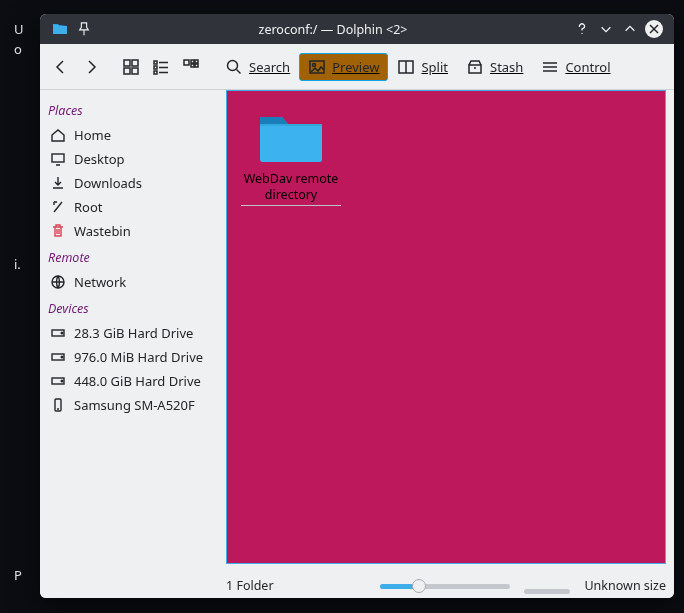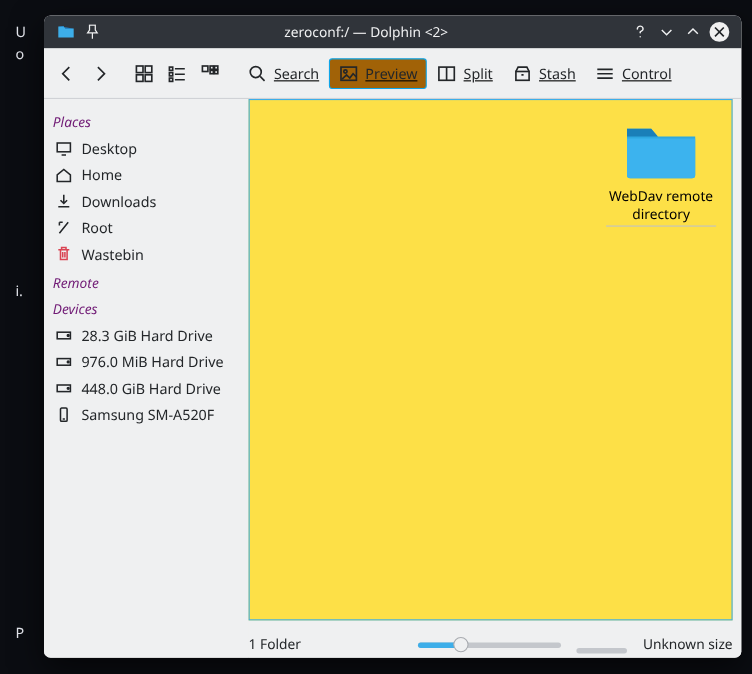--- a/index.html
+++ b/index.html
@@ -33,21 +33,21 @@
 .tbtn.active { background: #a16207; border:1px solid #0ea5e9; padding:4px 8px; }
 .tsep { width: 10px; }
 .body { flex:1; display:flex; min-height:0; }
 .sidebar { width: 186px; background:#eff0f1; padding: 6px 8px 8px 8px; overflow-y:auto; font-size:13px; color:#232629; }
 .sb-header { color:#701a75; font-size:12.5px; margin:6px 0 4px 0;font-style:italic; }
 .sb-item { display:flex; align-items:center; gap:8px; padding:3px 2px; cursor:pointer; }
 .sb-item svg { width:16px; height:16px; stroke:#232629; fill:none; stroke-width:1.4; }
 .sb-item.trash svg { stroke:#da4453; }
 .main { flex:1; display:flex; flex-direction:column; background:#eff0f1; }
 .breadcrumb { font-size:13px; font-weight:600; color:#232629; padding:6px 0 6px 0; }
-.viewport { flex:1; border:1px solid #3daee9; background:#fde047; margin-bottom:6px; margin-right:8px; display:flex; align-content:flex-start; flex-wrap:wrap; padding:14px; gap:16px;justify-content:flex-end; }
+.viewport { flex:1; border:1px solid #3daee9; background:#be185d; margin-bottom:6px; margin-right:8px; display:flex; align-content:flex-start; flex-wrap:wrap; padding:14px; gap:16px; }
 .item { width:100px; display:flex; flex-direction:column; align-items:center; cursor:pointer; }
 .item .thumb { width:74px; height:62px; display:flex; align-items:center; justify-content:center; }
 .item .label { font-size:12.5px; text-align:center; margin-top:4px; line-height:1.3; border-bottom:1px solid #bfc2c7; padding-bottom:1px; max-width:110px; }
 .statusbar { height:28px; display:flex; align-items:flex-end; padding:0 8px 4px 0; font-size:12.5px; color:#232629; gap:14px; }
 .statusbar .count { margin-left:0; }
 .zoom { flex:0 0 130px; position:relative; height:16px; display:flex; align-items:center; }
 .zoom-track { height:5px; background:#c4c7cc; border-radius:3px; width:100%; position:relative; }
 .zoom-fill { position:absolute; left:0; top:0; height:5px; border-radius:3px 0 0 3px; background:#3daee9; width:30%; }
 .zoom-handle { position:absolute; left:30%; top:50%; transform:translate(-50%,-50%); width:14px; height:14px; border-radius:50%; background:#eff0f1; border:1px solid #a8abb0; }
 .usage { flex:0 0 46px; height:5px; background:#c4c7cc; border-radius:3px; }
@@ -177,51 +177,58 @@
         </svg>
       <span>Control</span>
     </div>
   </div>
 
   <div class="body">
     <div class="sidebar">
       <div class="sb-header">Places</div>
       <div class="sb-item">
         <svg viewBox="0 0 16 16">
+            <path d="M2 8l6-5 6 5v6H2z"></path>
+          </svg>
+        <span>Home</span>
+      </div>
+      <div class="sb-item">
+        <svg viewBox="0 0 16 16">
             <rect x="2" y="3" width="12" height="8"></rect>
             <path d="M6 14h4"></path>
           </svg>
         <span>Desktop</span>
       </div>
       <div class="sb-item">
         <svg viewBox="0 0 16 16">
-            <path d="M2 8l6-5 6 5v6H2z"></path>
-          </svg>
-        <span>Home</span>
-      </div>
-      <div class="sb-item">
-        <svg viewBox="0 0 16 16">
             <path d="M8 2v8M5 7l3 3 3-3M3 13h10"></path>
           </svg>
         <span>Downloads</span>
       </div>
       <div class="sb-item">
         <svg viewBox="0 0 16 16">
             <path d="M4 13l8-10M4 3h3M4 3v3"></path>
           </svg>
         <span>Root</span>
       </div>
       <div class="sb-item trash">
         <svg viewBox="0 0 16 16">
             <path d="M3 4h10M5 4v9h6V4M6 4V2h4v2M7 6v5M9 6v5"></path>
           </svg>
         <span>Wastebin</span>
       </div>
 
       <div class="sb-header">Remote</div>
+      <div class="sb-item">
+        <svg viewBox="0 0 16 16">
+            <circle cx="8" cy="8" r="6"></circle>
+            <path d="M2 8h12M8 2c2 3 2 9 0 12M8 2c-2 3-2 9 0 12"></path>
+          </svg>
+        <span>Network</span>
+      </div>
 
       <div class="sb-header">Devices</div>
       <div class="sb-item">
         <svg viewBox="0 0 16 16">
             <rect x="2" y="5" width="12" height="6"></rect>
             <circle cx="12" cy="8" r="0.8" fill="#232629"></circle>
           </svg>
         <span>28.3 GiB Hard Drive</span>
       </div>
       <div class="sb-item">

